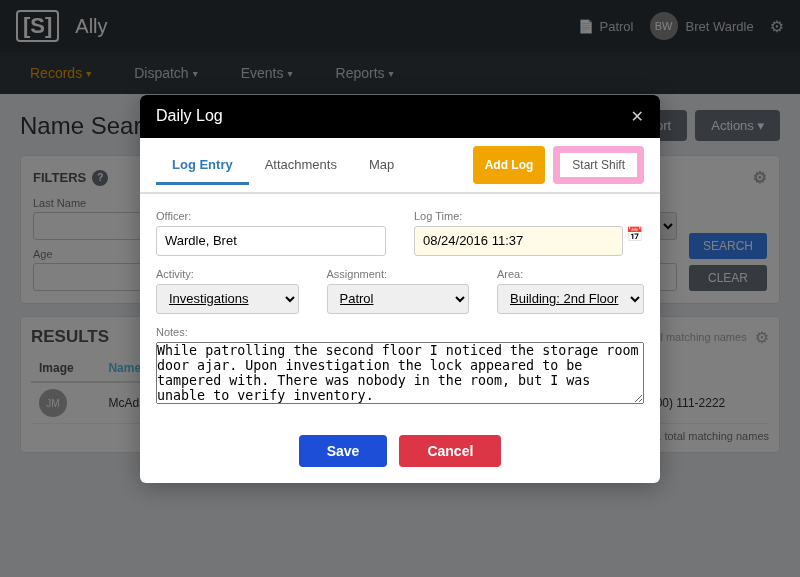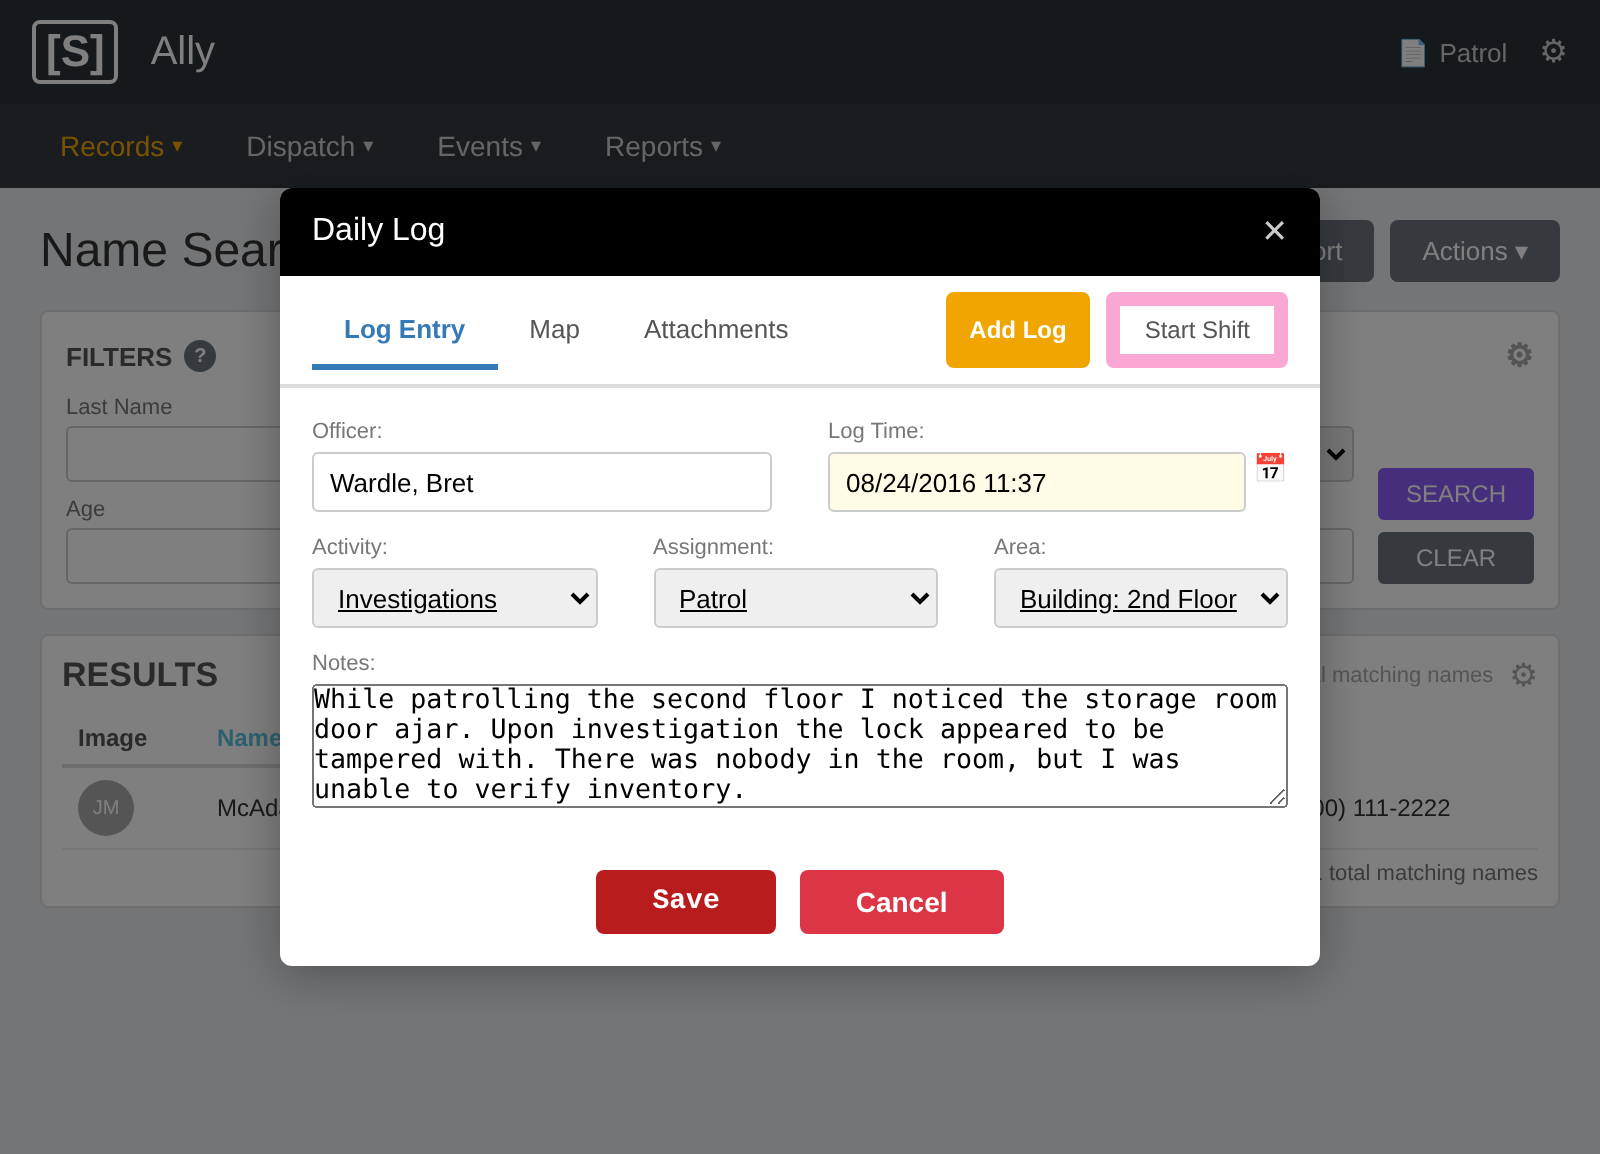--- a/index.html
+++ b/index.html
@@ -23,21 +23,21 @@
     .avatar { width: 28px; height: 28px; border-radius: 50%; background: #888; display: flex; align-items: center; justify-content: center; color: #fff; font-size: 11px; overflow: hidden; }
     .settings-icon { color: #ccc; cursor: pointer; font-size: 16px; }
 
     
     .sec-nav {
       background: #343a40;
       height: 42px;
       display: flex;
       align-items: center;
       padding: 0 16px;
-      gap: 4px;
+      gap: 15px;
     }
     .nav-item {
       color: #ccc;
       padding: 8px 14px;
       cursor: pointer;
       font-size: 14px;
       display: flex;
       align-items: center;
       gap: 4px;
     }
@@ -94,21 +94,21 @@
     .filter-item label { display: block; font-size: 11px; color: #777; margin-bottom: 3px; }
     .filter-item input, .filter-item select {
       width: 100%;
       border: 1px solid #ccc;
       border-radius: 3px;
       padding: 4px 6px;
       font-size: 12px;
       height: 28px;
     }
     .filter-buttons { display: flex; flex-direction: column; gap: 6px; justify-content: flex-end; }
-    .btn-search { background: #8b5cf6; color: #fff; border: none; padding: 6px 14px; border-radius: 3px; cursor: pointer; font-size: 12px; }
+    .btn-search { background: #3b82f6; color: #fff; border: none; padding: 6px 14px; border-radius: 3px; cursor: pointer; font-size: 12px; }
     .btn-clear { background: #6c757d; color: #fff; border: none; padding: 6px 14px; border-radius: 3px; cursor: pointer; font-size: 12px; }
     .settings-small { color: #aaa; cursor: pointer; font-size: 16px; }
 
     
     .results-section { background: #fff; border: 1px solid #ddd; border-radius: 4px; padding: 10px; }
     .results-header { display: flex; justify-content: space-between; align-items: center; margin-bottom: 8px; }
     .results-label { font-weight: bold; color: #555; font-size: 17px; }
     .results-table { width: 100%; border-collapse: collapse; font-size: 12px; }
     .results-table th { text-align: left; padding: 6px 8px; border-bottom: 2px solid #ddd; color: #555; font-weight: 600; }
     .results-table th.link-style { color: #5bc0de; cursor: pointer; }
@@ -202,35 +202,41 @@
     .form-group select { cursor: pointer; text-decoration: underline; }
     .notes-label { font-size: 11px; color: #777; margin-bottom: 4px; }
 
     
     .modal-footer {
       display: flex;
       justify-content: center;
       gap: 12px;
       padding: 12px 16px 16px;
     }
-    .btn-save { background: #b91c1c; color: #fff; border: none; padding: 8px 28px; border-radius: 4px; cursor: pointer; font-size: 14px; font-weight: bold; font-family: Liberation Mono, monospace; }
+    .btn-save { background: #1d4ed8; color: #fff; border: none; padding: 8px 28px; border-radius: 4px; cursor: pointer; font-size: 14px; font-weight: bold; }
     .btn-cancel { background: #dc3545; color: #fff; border: none; padding: 8px 28px; border-radius: 4px; cursor: pointer; font-size: 14px; font-weight: bold; }
   </style>
 </head>
 <body>
 
 <div class="top-bar">
   <div class="top-bar-left">
     <span class="logo-bracket">[S]</span>
     <span class="app-name">Ally</span>
   </div>
   <div class="top-bar-right">
     <div class="patrol-link">
       <span>📄</span>
       <span>Patrol</span>
+    </div>
+    <div class="user-info">
+      <div class="avatar">
+        <span>BW</span>
+      </div>
+      <span>Bret Wardle</span>
     </div>
     <span class="settings-icon">⚙</span>
   </div>
 </div>
 
 <div class="sec-nav">
   <div class="nav-item active">
     <span>Records</span>
     <span class="caret">▾</span>
   </div>
@@ -339,24 +345,24 @@
       <span>Daily Log</span>
       <button class="modal-close">✕</button>
     </div>
 
     <div class="modal-tabs">
       <div class="modal-tabs-left">
         <div class="modal-tab active">
           <span>Log Entry</span>
         </div>
         <div class="modal-tab">
+          <span>Attachments</span>
+        </div>
+        <div class="modal-tab">
           <span>Map</span>
-        </div>
-        <div class="modal-tab">
-          <span>Attachments</span>
         </div>
       </div>
       <div class="modal-tab-actions">
         <button class="btn-add-log">Add Log</button>
         <button class="btn-start-shift">Start Shift</button>
       </div>
     </div>
 
     <div class="modal-body">
 

